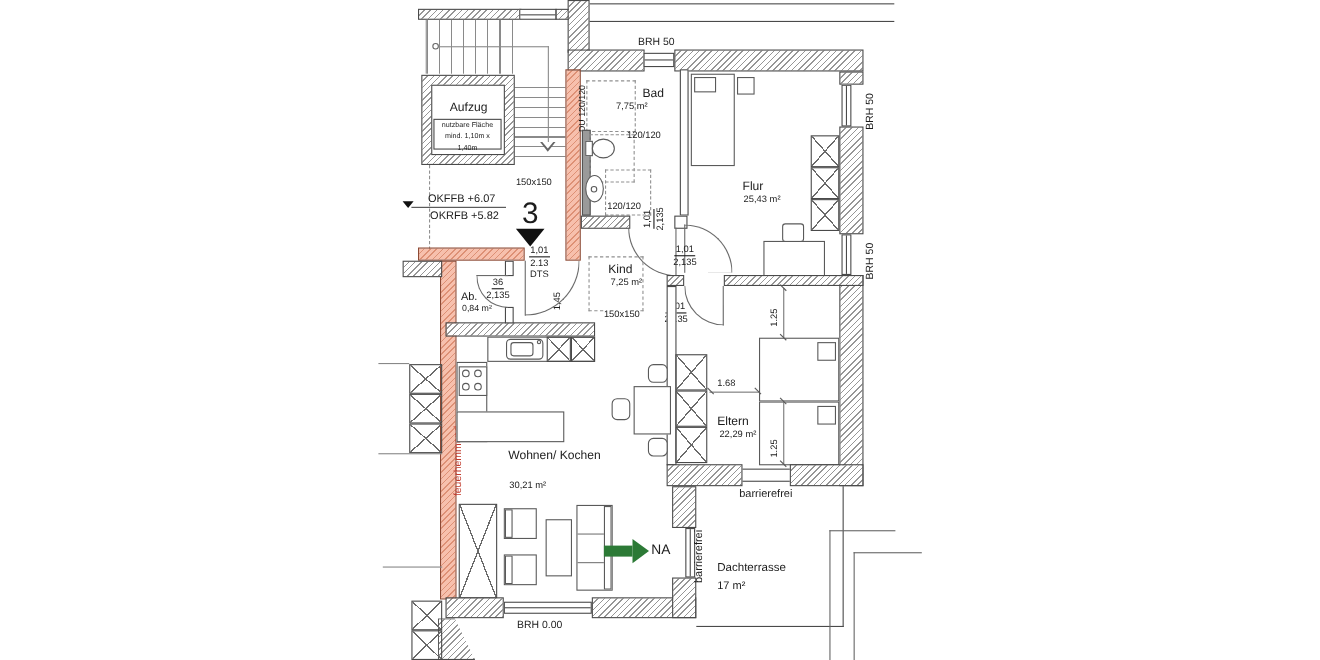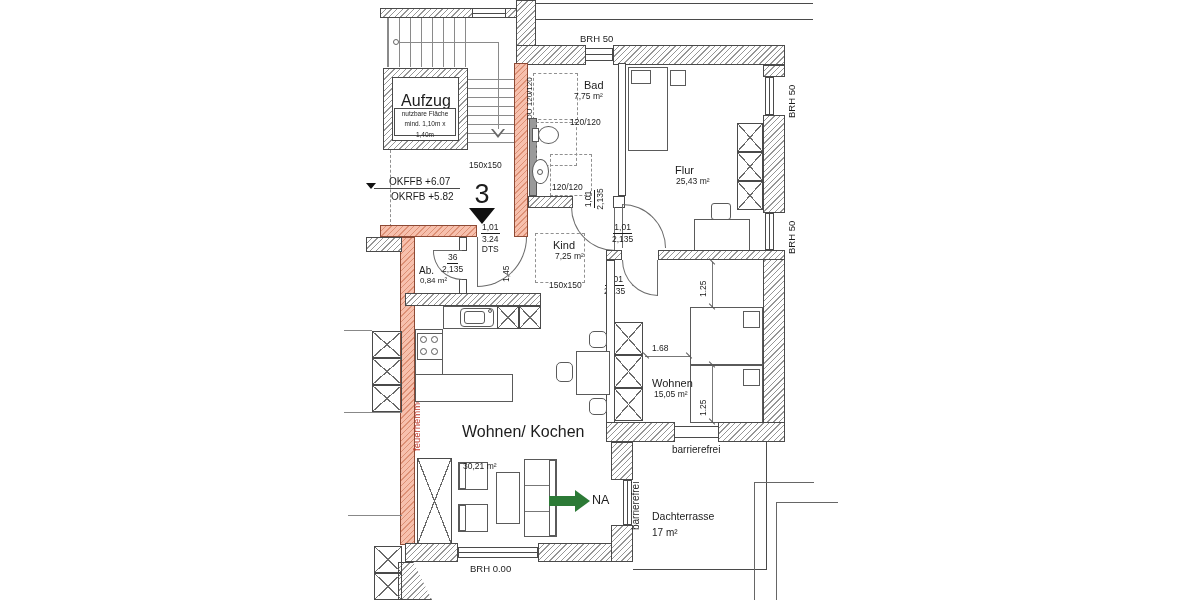--- a/index.html
+++ b/index.html
@@ -51,21 +51,21 @@
   <div class="abs treads-v" style="left:387px;top:18px;width:81px;height:49px"></div>
   <div class="abs treads-h" style="left:468px;top:79px;width:46px;height:64px"></div>
   <div class="abs" style="left:393px;top:39px;width:6px;height:6px;border:1px solid #666;border-radius:50%;background:#fff"></div>
   <div class="abs hl" style="left:399px;top:42px;width:100px;background:#8a8a8a"></div>
   <div class="abs vl" style="left:498px;top:42px;height:88px;background:#8a8a8a"></div>
   <div class="abs" style="left:491px;top:129px;width:0;height:0;border-left:7px solid transparent;border-right:7px solid transparent;border-top:9px solid #666"></div>
   <div class="abs" style="left:493px;top:129px;width:0;height:0;border-left:5px solid transparent;border-right:5px solid transparent;border-top:6px solid #fff"></div>
 
   <div class="abs wall" style="left:383px;top:68px;width:85px;height:82px"></div>
   <div class="abs wallw" style="left:392px;top:77px;width:67px;height:64px"></div>
-  <div class="abs room-name" style="left:399px;top:92px;width:54px;text-align:center;font-size:16px">Aufzug</div>
+  <div class="abs room-name" style="left:399px;top:92px;width:54px;text-align:center;font-size:11px">Aufzug</div>
   <div class="abs" style="left:394px;top:108px;width:62px;height:28px;border:1px solid #4a4a4a;background:#fff;font-size:6.5px;line-height:1.6;text-align:center">
     <div>nutzbare Fläche</div>
     <div>mind. 1,10m x 1,40m</div>
   </div>
 
   <div class="abs dashv" style="left:390px;top:150px;height:77px"></div>
   <div class="abs dashv" style="left:516px;top:152px;height:50px"></div>
   <div class="abs lbl" style="left:469px;top:161px">150x150</div>
 
   <div class="abs lbl9" style="left:389px;top:176px;font-size:10px">OKFFB +6.07</div>
@@ -105,41 +105,41 @@
       </span>
   </div>
   <div class="abs" style="left:419px;top:265px;font-size:10px">Ab.</div>
   <div class="abs room-area" style="left:420px;top:277px;font-size:8px">0,84 m²</div>
 
   <div class="abs vl" style="left:477px;top:237px;height:50px;background:#6a6a6a"></div>
   <div class="abs arc arc-br" style="left:477px;top:237px;width:50px;height:50px"></div>
   <div class="abs lbl" style="left:481px;top:222px;text-align:center">
     <span class="frac">
         <span class="ft">1,01</span>
-        <span>3.24</span>
+        <span>2.13</span>
         <span>DTS</span>
       </span>
   </div>
   <div class="abs lbl vt" style="left:502px;top:246px;height:36px">1,45</div>
 
   <div class="abs wall" style="left:405px;top:293px;width:136px;height:13px"></div>
 
   <div class="abs lbl9 vt" style="left:526px;top:64px;height:56px;font-size:8px">DU 120/120</div>
   <div class="abs dash" style="left:533px;top:73px;width:45px;height:47px"></div>
   <div class="abs" style="left:529px;top:118px;width:8px;height:78px;background:#9a9a9a;border:1px solid #555"></div>
   <div class="abs dash" style="left:536px;top:122px;width:41px;height:44px"></div>
   <div class="abs dash" style="left:550px;top:154px;width:42px;height:42px"></div>
   <div class="abs lbl" style="left:570px;top:118px">120/120</div>
   <div class="abs lbl" style="left:552px;top:183px">120/120</div>
   <div class="abs furn" style="left:532px;top:128px;width:7px;height:14px"></div>
   <div class="abs furn" style="left:538px;top:126px;width:21px;height:18px;border-radius:50%"></div>
   <div class="abs furn" style="left:532px;top:159px;width:17px;height:25px;border-radius:50%"></div>
   <div class="abs furn" style="left:537px;top:169px;width:6px;height:6px;border-radius:50%"></div>
   <div class="abs room-name" style="left:584px;top:79px">Bad</div>
-  <div class="abs room-area" style="left:574px;top:92px">7,75 m²</div>
+  <div class="abs room-area" style="left:560px;top:92px">7,75 m²</div>
 
   <div class="abs wall" style="left:528px;top:196px;width:45px;height:12px"></div>
   <div class="abs wallw" style="left:618px;top:63px;width:8px;height:133px"></div>
   <div class="abs wallw" style="left:613px;top:196px;width:12px;height:12px"></div>
 
   <div class="abs vl" style="left:614px;top:207px;height:44px;background:#6a6a6a"></div>
   <div class="abs arc arc-bl" style="left:571px;top:207px;width:44px;height:44px"></div>
   <div class="abs" style="left:578px;top:187px;width:34px;height:24px;display:flex;justify-content:center;transform:rotate(-90deg)">
     <span class="frac">
         <span class="ft">1,01</span>
@@ -196,22 +196,22 @@
   <div class="abs hl" style="left:645px;top:356px;width:45px;background:#777"></div>
   <div class="abs tick" style="left:708px;top:261px"></div>
   <div class="abs tick" style="left:708px;top:306px"></div>
   <div class="abs tick" style="left:708px;top:364px"></div>
   <div class="abs tick" style="left:708px;top:421px"></div>
   <div class="abs tick" style="left:642px;top:355px"></div>
   <div class="abs tick" style="left:685px;top:355px"></div>
   <div class="abs lbl vt" style="left:699px;top:265px;height:32px">1.25</div>
   <div class="abs lbl" style="left:652px;top:344px">1.68</div>
   <div class="abs lbl vt" style="left:699px;top:384px;height:32px">1.25</div>
-  <div class="abs room-name" style="left:652px;top:377px">Wohnen</div>
-  <div class="abs room-area" style="left:654px;top:390px">15,05 m²</div>
+  <div class="abs room-name" style="left:652px;top:377px">Eltern</div>
+  <div class="abs room-area" style="left:654px;top:390px">22,29 m²</div>
 
   <div class="abs wall" style="left:606px;top:422px;width:69px;height:20px"></div>
   <div class="abs wall" style="left:718px;top:422px;width:67px;height:20px"></div>
   <div class="abs hl" style="left:675px;top:426px;width:43px"></div>
   <div class="abs hl" style="left:675px;top:437px;width:43px"></div>
   <div class="abs lbl9" style="left:672px;top:444px;font-size:10px">barrierefrei</div>
 
   <div class="abs furn" style="left:443px;top:306px;width:98px;height:23px"></div>
   <div class="abs furn" style="left:460px;top:308px;width:34px;height:19px;border-radius:4px"></div>
   <div class="abs furn" style="left:464px;top:311px;width:21px;height:13px;border-radius:3px"></div>
@@ -235,22 +235,22 @@
   <div class="abs furn" style="left:458px;top:462px;width:30px;height:28px"></div>
   <div class="abs furn" style="left:459px;top:463px;width:7px;height:26px"></div>
   <div class="abs furn" style="left:458px;top:504px;width:30px;height:28px"></div>
   <div class="abs furn" style="left:459px;top:505px;width:7px;height:26px"></div>
   <div class="abs furn" style="left:496px;top:472px;width:24px;height:52px"></div>
   <div class="abs furn" style="left:524px;top:459px;width:33px;height:78px"></div>
   <div class="abs furn" style="left:549px;top:460px;width:7px;height:76px"></div>
   <div class="abs hl" style="left:525px;top:485px;width:24px;background:#777"></div>
   <div class="abs hl" style="left:525px;top:511px;width:24px;background:#777"></div>
 
-  <div class="abs room-name" style="left:462px;top:423px;font-size:16px">Wohnen/ Kochen</div>
-  <div class="abs room-area" style="left:463px;top:462px">30,21 m²</div>
+  <div class="abs room-name" style="left:462px;top:408px;font-size:11px">Wohnen/ Kochen</div>
+  <div class="abs room-area" style="left:463px;top:437px">30,21 m²</div>
 
   <div class="abs" style="left:549px;top:496px;width:26px;height:10px;background:#2c7a36"></div>
   <div class="abs" style="left:575px;top:490px;width:0;height:0;border-left:15px solid #2c7a36;border-top:11px solid transparent;border-bottom:11px solid transparent"></div>
   <div class="abs" style="left:592px;top:493px;font-size:12.5px">NA</div>
 
   <div class="abs wall" style="left:405px;top:543px;width:53px;height:19px"></div>
   <div class="abs win-h" style="left:458px;top:547px;width:80px;height:11px"></div>
   <div class="abs wall" style="left:538px;top:543px;width:95px;height:19px"></div>
   <div class="abs lbl9" style="left:470px;top:564px">BRH 0.00</div>
   <div class="abs wall trap" style="left:398px;top:562px;width:34px;height:38px"></div>

